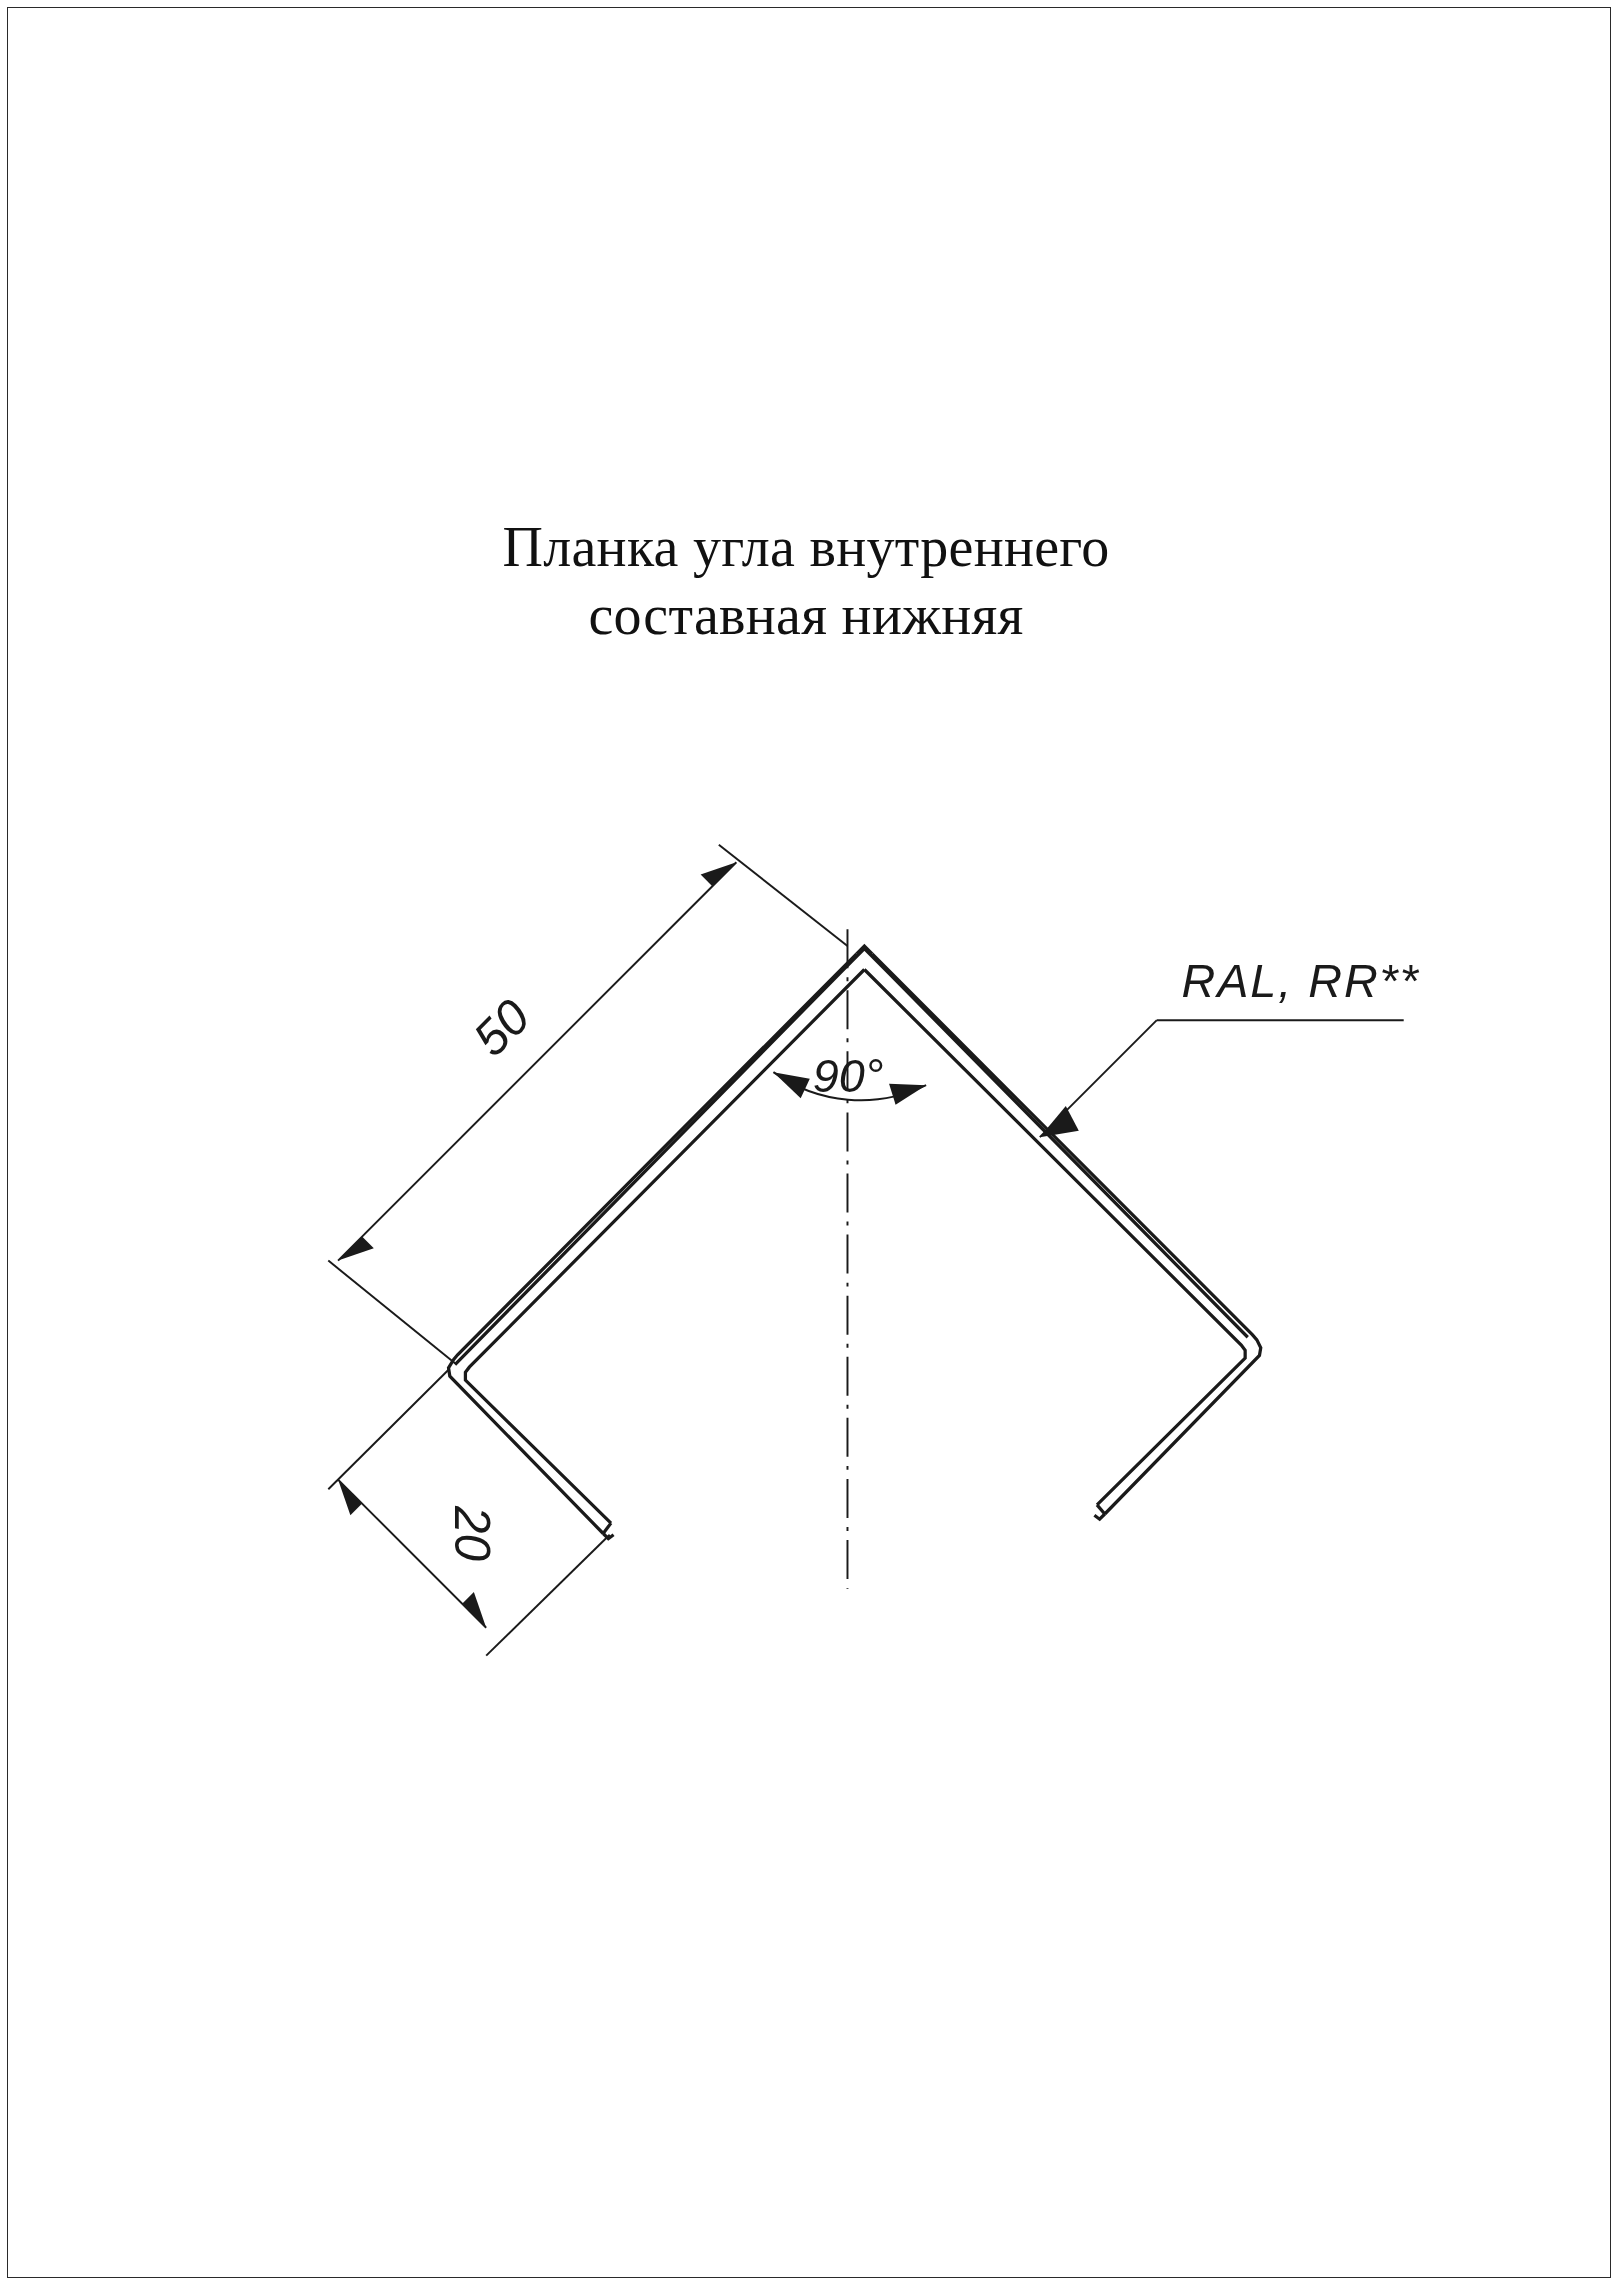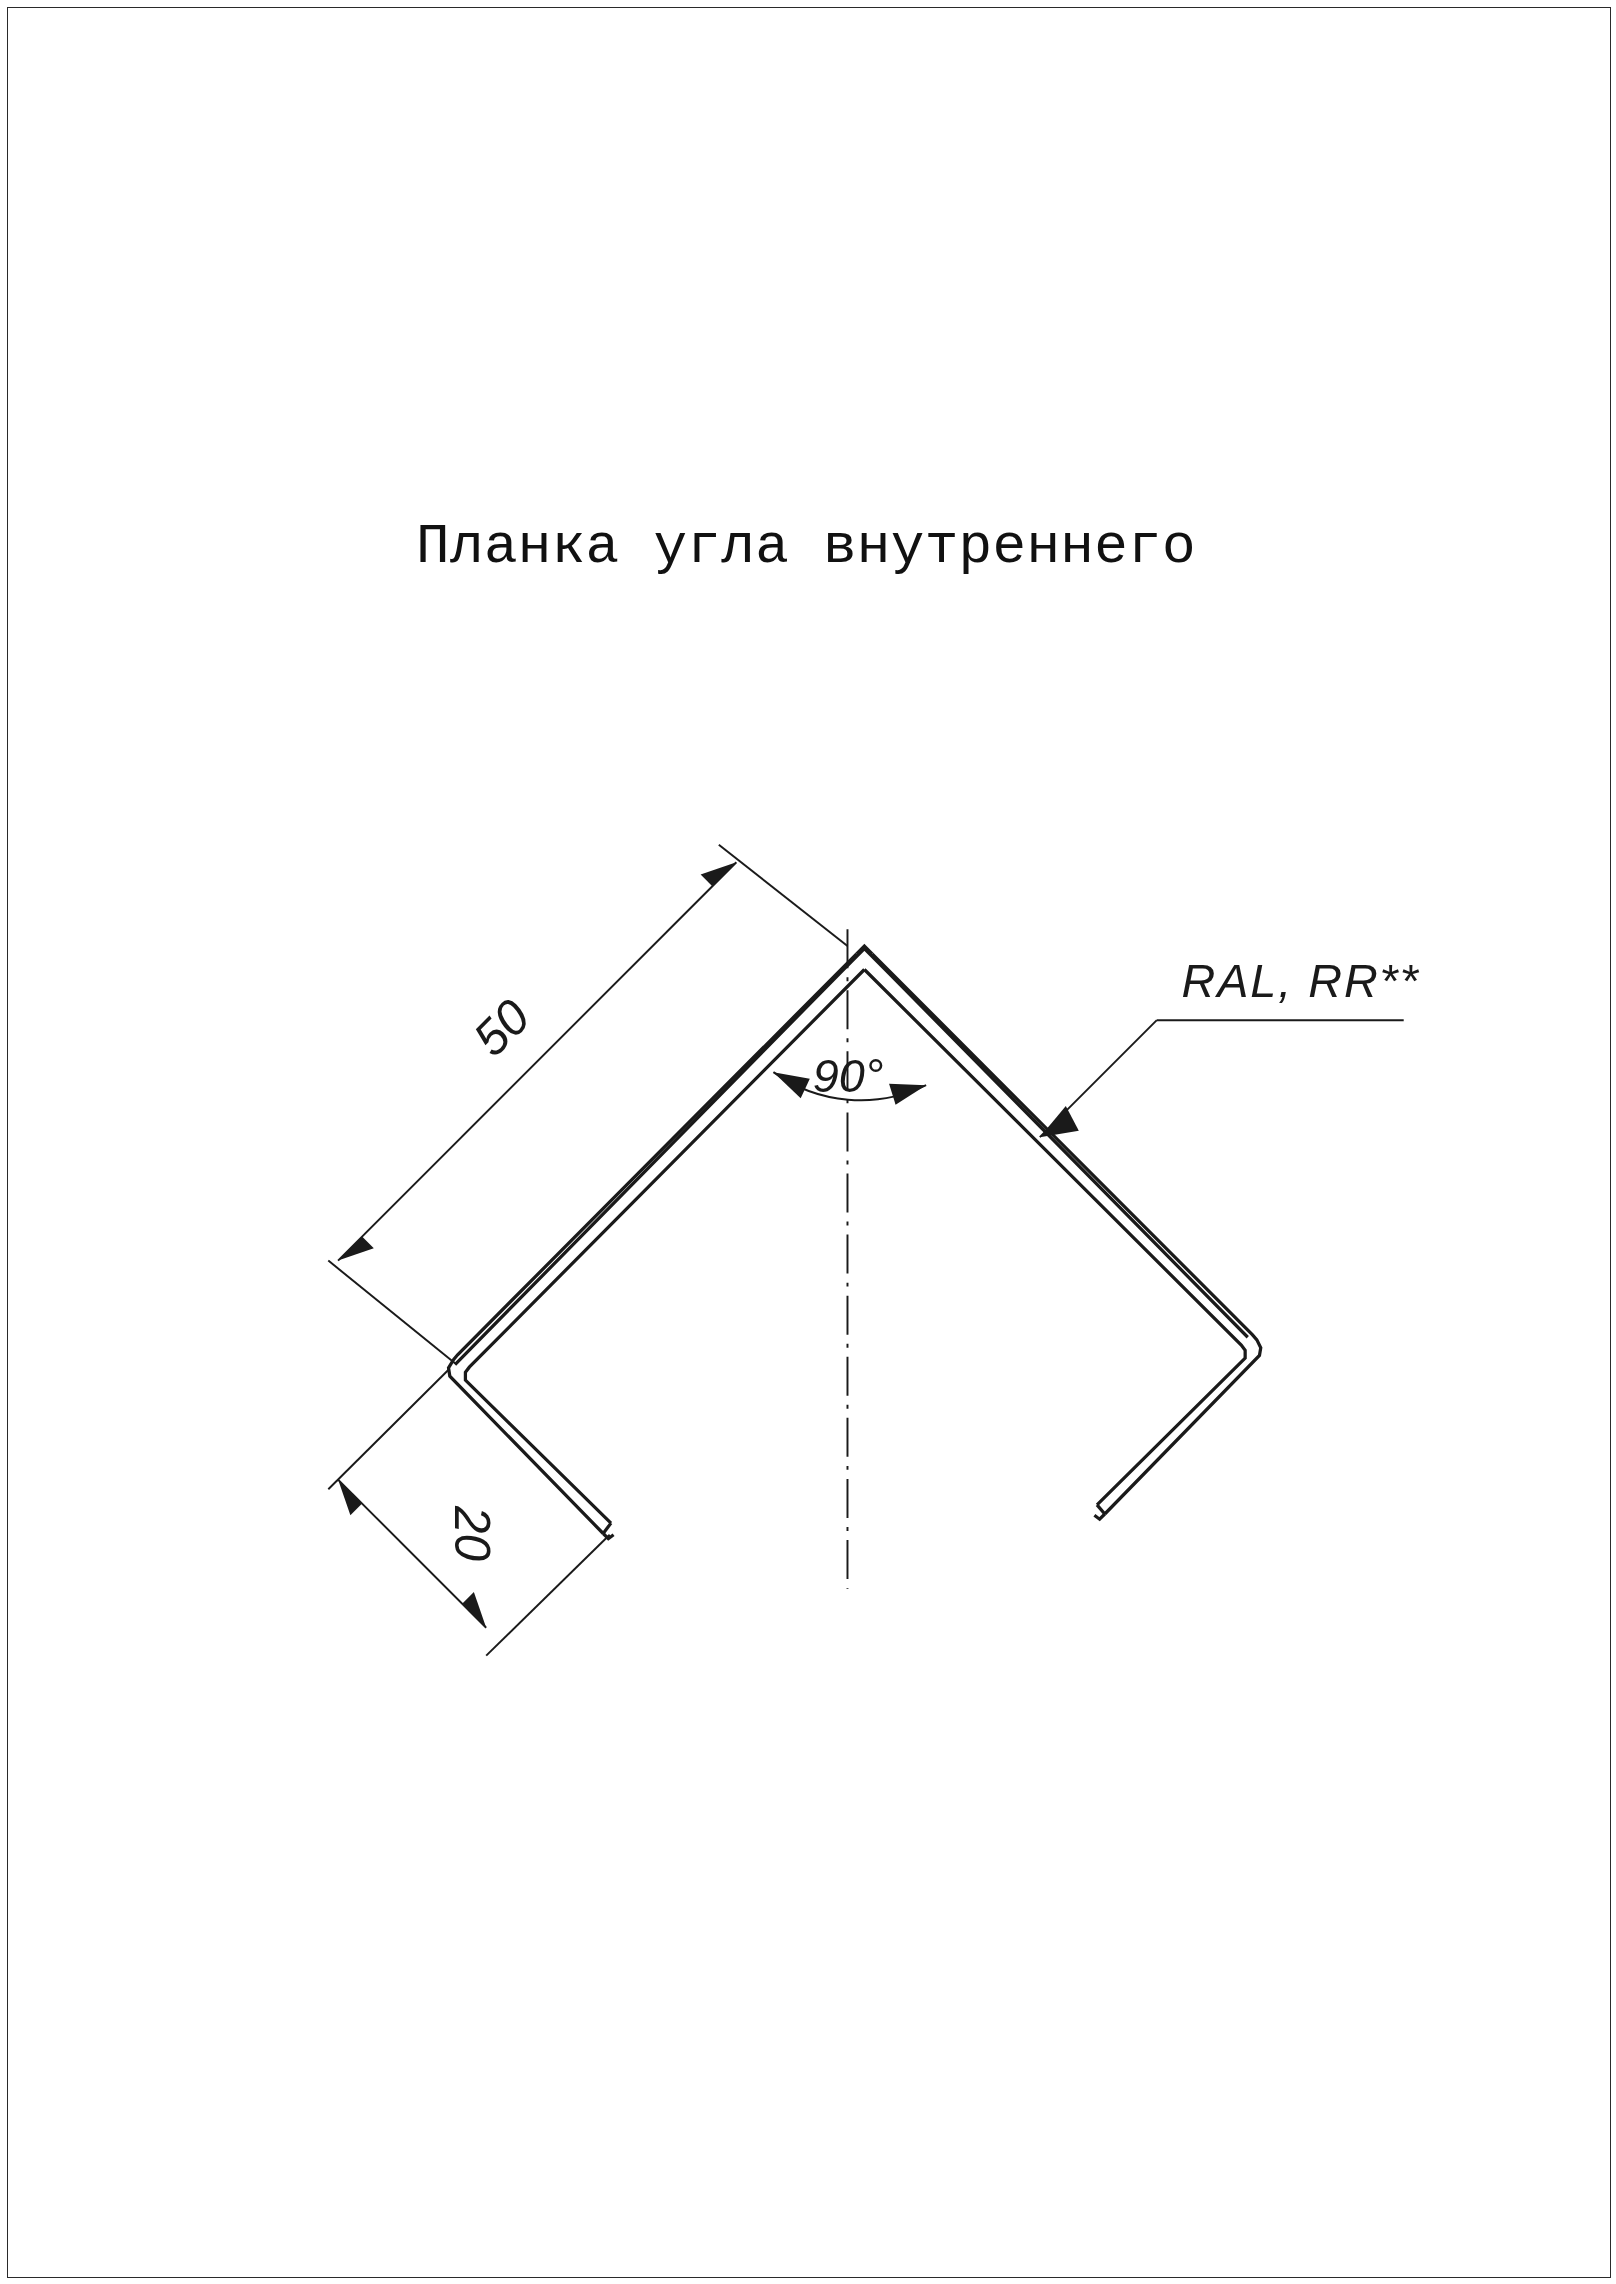--- a/index.html
+++ b/index.html
@@ -26,21 +26,21 @@
     height: 2271px;
     border: 1.9px solid #2a2a2a;
     box-sizing: border-box;
   }
   #title-block {
     position: absolute;
     left: 0;
     top: 513px;
     width: 1612px;
     text-align: center;
-    font-family: Liberation Mono, monospace;
+    font-family: Liberation Serif, serif;
     font-size: 56px;
     line-height: 1.22;
     color: #111111;
     letter-spacing: 0.3px;
   }
   #title-block .line {
     display: block;
   }
   #drawing {
     position: absolute;
@@ -56,20 +56,21 @@
 </style>
 </head>
 <body>
 
 <div id="page">
 
   <div id="sheet-border"></div>
 
   <div id="title-block">
     <span class="line">Планка угла внутреннего</span>
+    <span class="line">составная нижняя</span>
   </div>
 
   <svg id="drawing" viewBox="0 0 2488 3515">
 
     <g fill="none" stroke="#1a1a1a" stroke-width="5" stroke-linejoin="miter" stroke-linecap="butt">
 
       <path d="M 700 2100
                L 1294 1496
                L 1330 1460
                L 1366 1496

